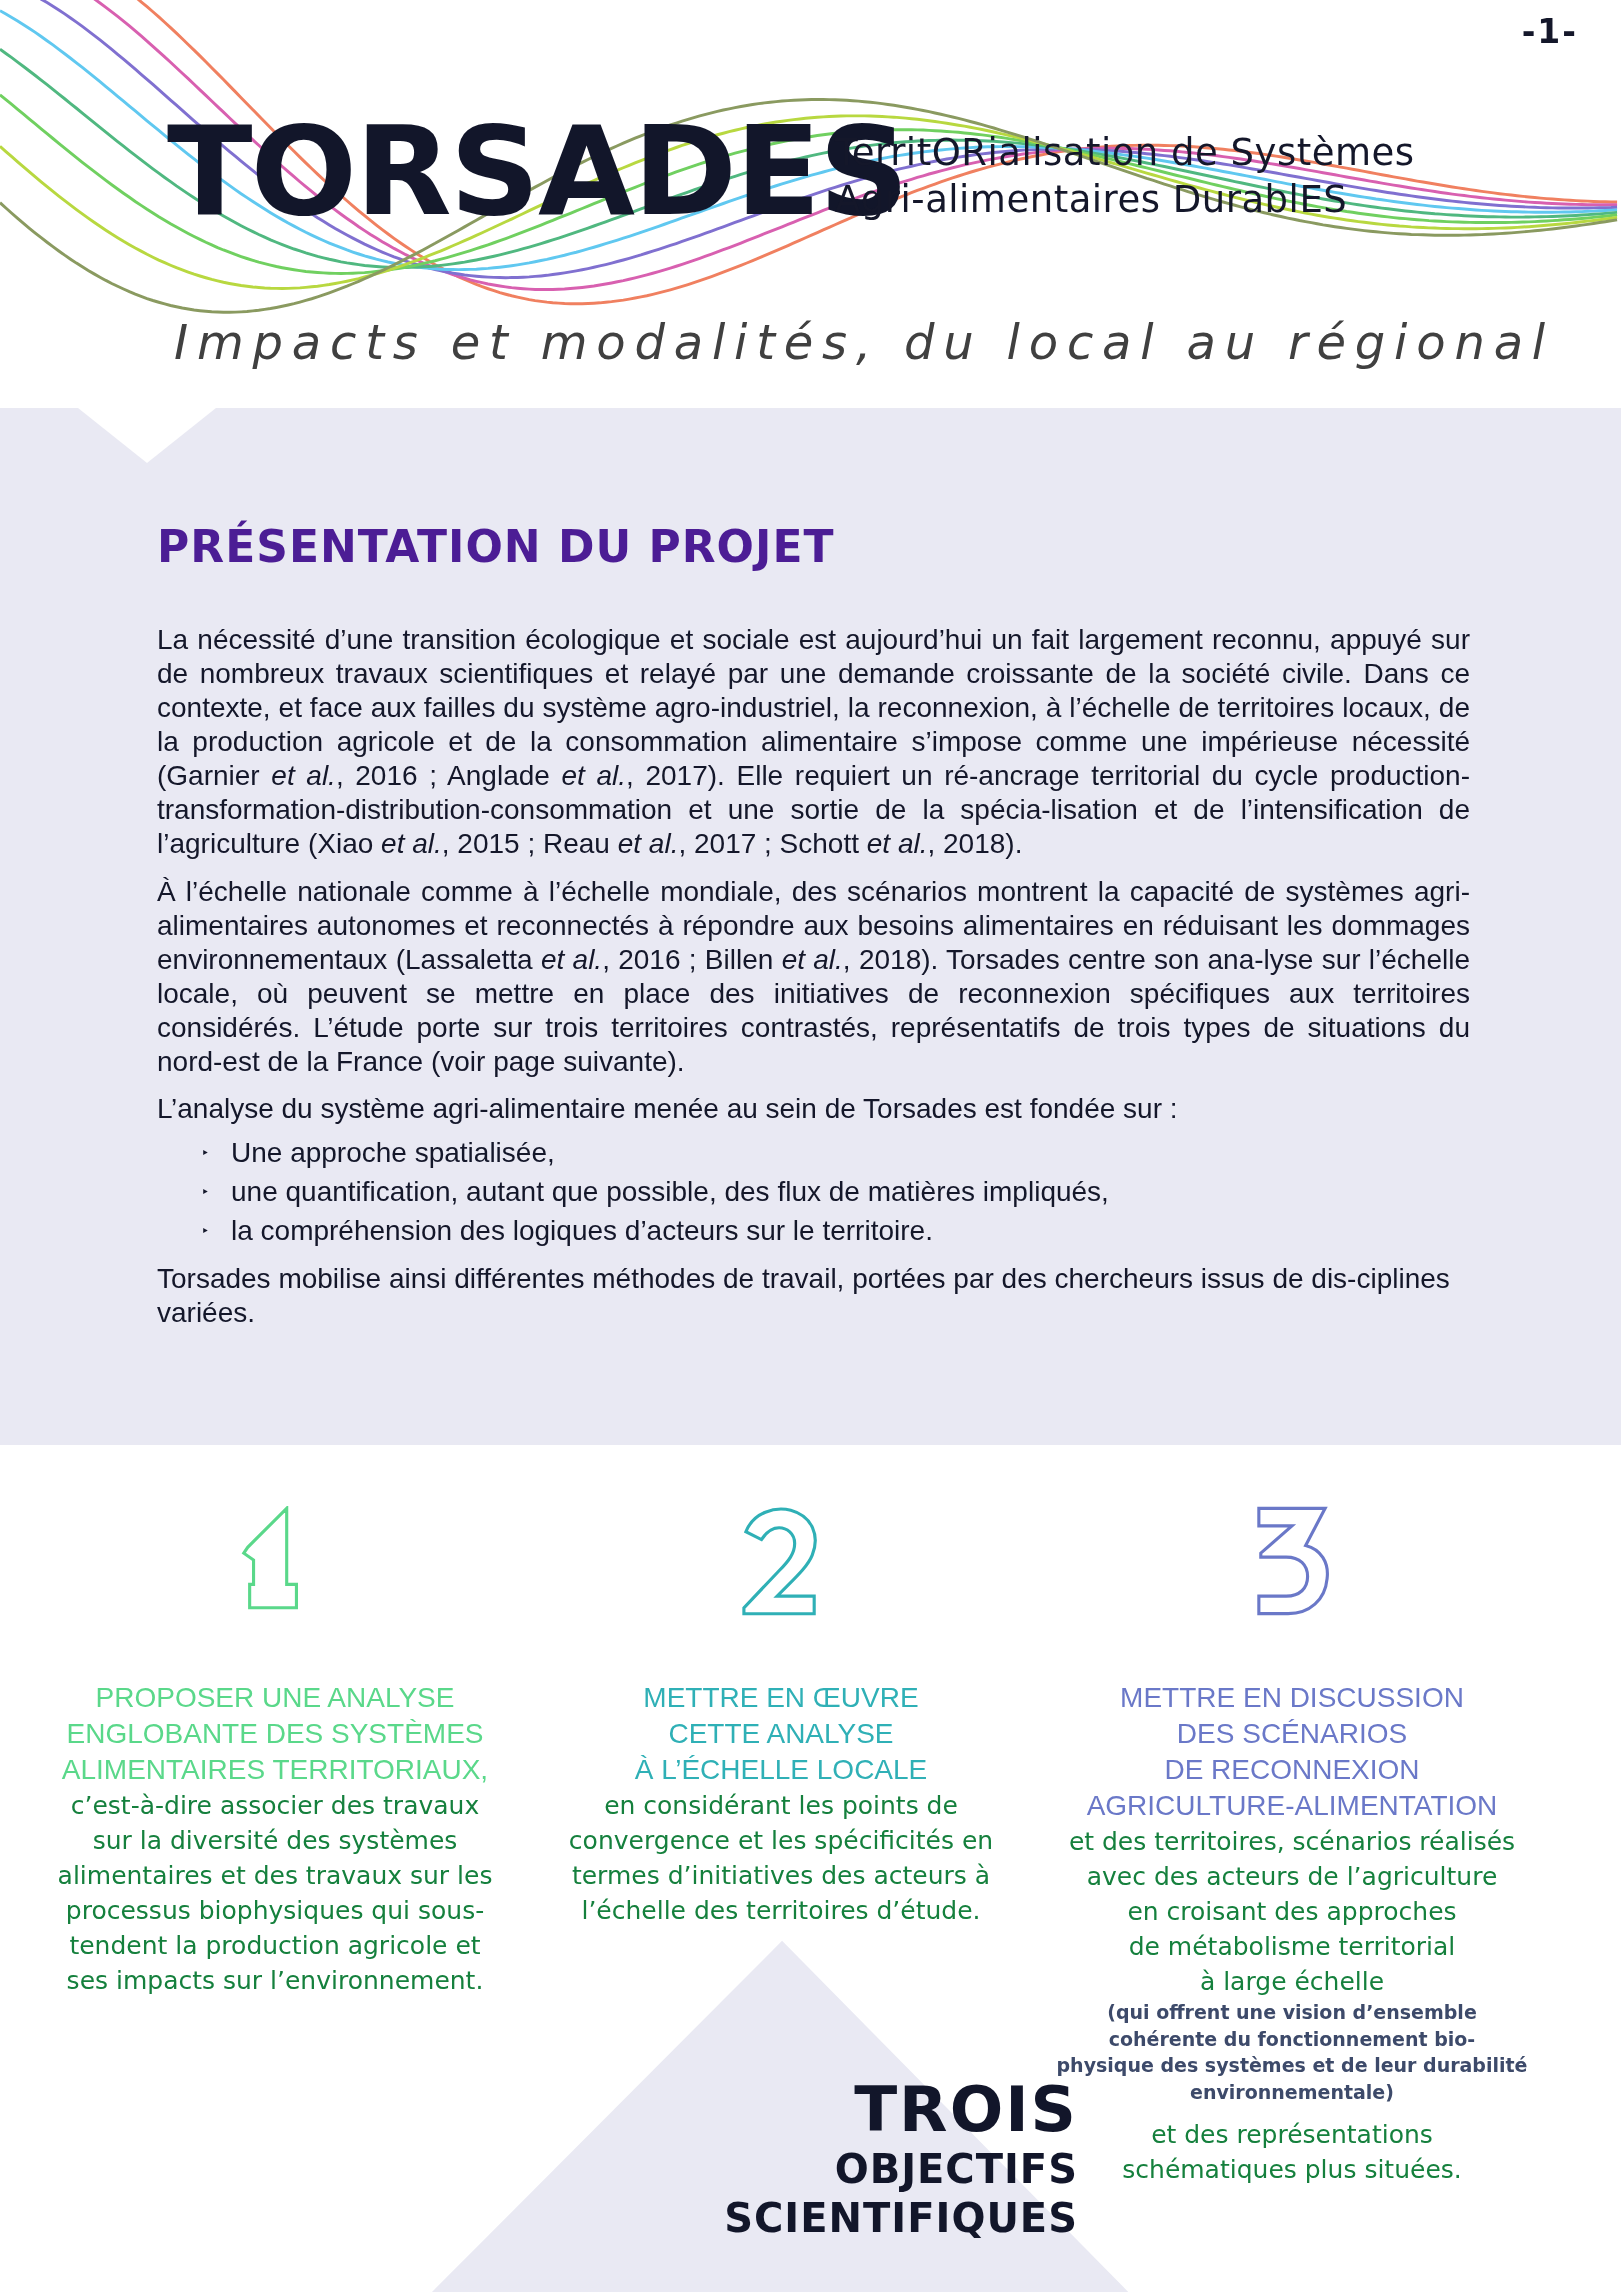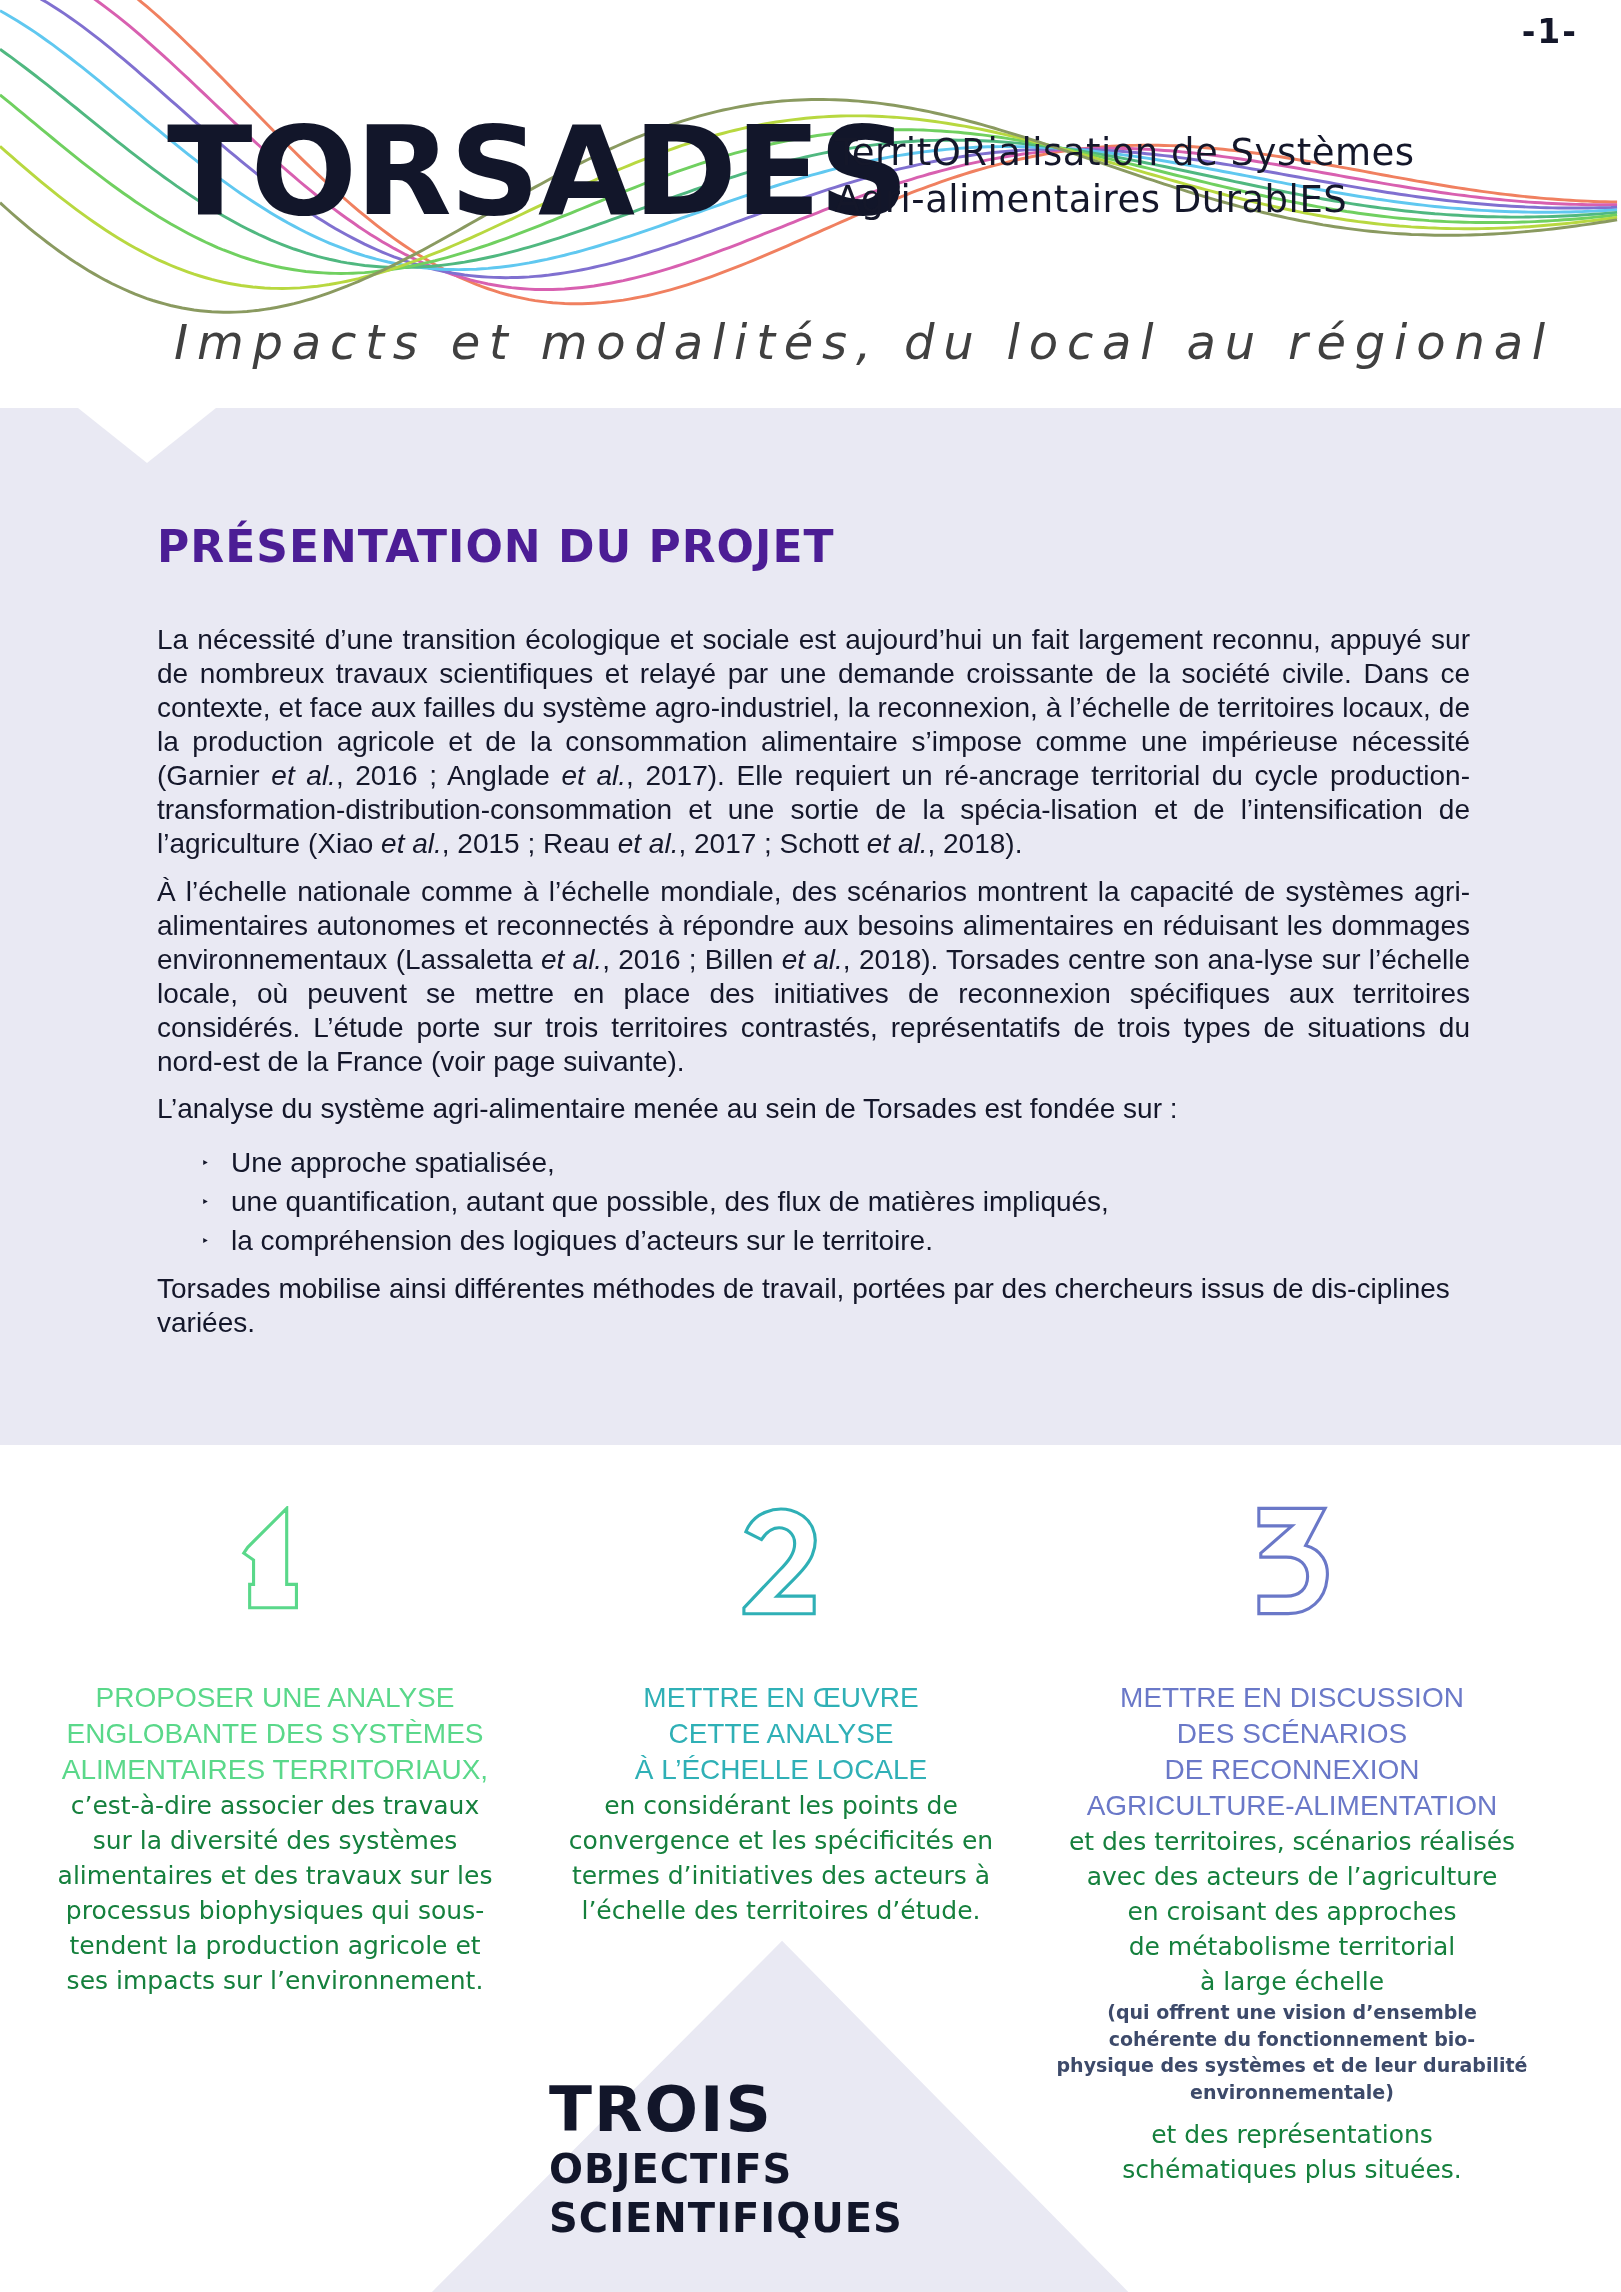--- a/index.html
+++ b/index.html
@@ -31,21 +31,21 @@
   .obj { position: absolute; top: 1506px; width: 490px; text-align: center; }
   .obj-1 { left: 30px; }
   .obj-2 { left: 536px; }
   .obj-3 { left: 1037px; width: 510px; }
   .obj-num { height: 132px; display: flex; justify-content: center; align-items: flex-start; }
   .obj-num svg { display: block; }
   .obj-heading { margin-top: 42px; font-family: "Liberation Sans", sans-serif; font-size: 28px; line-height: 36px; font-weight: normal; letter-spacing: 0px; }
   .obj-desc { font-family: "DejaVu Sans", sans-serif; font-size: 25px; line-height: 35px; color: #15803d; letter-spacing: 0px; }
   .obj-note { font-family: "DejaVu Sans", sans-serif; font-size: 19px; line-height: 26.5px; color: #3d4a6a; font-weight: bold; text-align: center; }
 
-  .trois { position: absolute; left: 549px; top: 2074px; width: 529px; text-align: left; font-family: "DejaVu Sans", sans-serif; font-weight: bold; color: #12162a; }
+  .trois { position: absolute; left: 549px; top: 2074px; width: 529px; text-align: right; font-family: "DejaVu Sans", sans-serif; font-weight: bold; color: #12162a; }
   .trois .big { font-size: 63px; line-height: 71px; letter-spacing: 2px; }
   .trois .small { font-size: 40px; line-height: 49px; letter-spacing: 1px; }
 </style>
 </head>
 <body>
 
 <div class="header">
   <svg class="waves" viewBox="0 0 1654 330" preserveAspectRatio="none" id="waves-svg">
       <path d="M0,-60.4 L6,-60.7 L12,-60.8 L18,-60.5 L24,-59.9 L30,-59.1 L36,-58.0 L42,-56.6 L48,-55.0 L54,-53.1 L60,-50.9 L66,-48.5 L72,-45.9 L78,-43.0 L84,-39.9 L90,-36.6 L96,-33.0 L102,-29.3 L108,-25.4 L114,-21.3 L120,-17.0 L126,-12.5 L132,-7.9 L138,-3.2 L144,1.8 L150,6.8 L156,12.0 L162,17.3 L168,22.7 L174,28.2 L180,33.9 L186,39.6 L192,45.4 L198,51.2 L204,57.1 L210,63.1 L216,69.2 L222,75.2 L228,81.3 L234,87.5 L240,93.6 L246,99.8 L252,106.0 L258,112.1 L264,118.3 L270,124.4 L276,130.5 L282,136.6 L288,142.7 L294,148.7 L300,154.6 L306,160.5 L312,166.4 L318,172.2 L324,177.9 L330,183.5 L336,189.0 L342,194.5 L348,199.9 L354,205.1 L360,210.3 L366,215.4 L372,220.4 L378,225.2 L384,230.0 L390,234.6 L396,239.1 L402,243.5 L408,247.7 L414,251.8 L420,255.8 L426,259.7 L432,263.4 L438,267.0 L444,270.4 L450,273.7 L456,276.9 L462,279.9 L468,282.8 L474,285.5 L480,288.1 L486,290.6 L492,292.9 L498,295.0 L504,297.0 L510,298.9 L516,300.6 L522,302.2 L528,303.6 L534,304.9 L540,306.1 L546,307.1 L552,307.9 L558,308.7 L564,309.3 L570,309.7 L576,310.1 L582,310.3 L588,310.3 L594,310.3 L600,310.1 L606,309.8 L612,309.4 L618,308.8 L624,308.2 L630,307.4 L636,306.6 L642,305.6 L648,304.5 L654,303.3 L660,302.1 L666,300.7 L672,299.2 L678,297.7 L684,296.1 L690,294.4 L696,292.6 L702,290.7 L708,288.8 L714,286.8 L720,284.7 L726,282.6 L732,280.4 L738,278.1 L744,275.8 L750,273.5 L756,271.1 L762,268.7 L768,266.2 L774,263.7 L780,261.2 L786,258.7 L792,256.1 L798,253.5 L804,250.9 L810,248.2 L816,245.6 L822,242.9 L828,240.3 L834,237.6 L840,234.9 L846,232.3 L852,229.6 L858,227.0 L864,224.4 L870,221.7 L876,219.1 L882,216.6 L888,214.0 L894,211.5 L900,209.0 L906,206.5 L912,204.0 L918,201.6 L924,199.3 L930,196.9 L936,194.6 L942,192.4 L948,190.2 L954,188.0 L960,185.9 L966,183.8 L972,181.8 L978,179.8 L984,177.9 L990,176.0 L996,174.2 L1002,172.5 L1008,170.8 L1014,169.2 L1020,167.6 L1026,166.1 L1032,164.6 L1038,163.2 L1044,161.9 L1050,160.6 L1056,159.4 L1062,158.3 L1068,157.2 L1074,156.2 L1080,155.2 L1086,154.3 L1092,153.5 L1098,152.7 L1104,152.0 L1110,151.4 L1116,150.8 L1122,150.3 L1128,149.8 L1134,149.5 L1140,149.1 L1146,148.9 L1152,148.6 L1158,148.5 L1164,148.4 L1170,148.4 L1176,148.4 L1182,148.4 L1188,148.6 L1194,148.8 L1200,149.0 L1206,149.3 L1212,149.6 L1218,150.0 L1224,150.4 L1230,150.9 L1236,151.4 L1242,151.9 L1248,152.5 L1254,153.2 L1260,153.8 L1266,154.6 L1272,155.3 L1278,156.1 L1284,156.9 L1290,157.7 L1296,158.6 L1302,159.5 L1308,160.4 L1314,161.4 L1320,162.4 L1326,163.4 L1332,164.4 L1338,165.4 L1344,166.4 L1350,167.5 L1356,168.6 L1362,169.6 L1368,170.7 L1374,171.8 L1380,172.9 L1386,174.0 L1392,175.1 L1398,176.2 L1404,177.4 L1410,178.5 L1416,179.6 L1422,180.7 L1428,181.7 L1434,182.8 L1440,183.9 L1446,185.0 L1452,186.0 L1458,187.0 L1464,188.0 L1470,189.0 L1476,190.0 L1482,191.0 L1488,191.9 L1494,192.8 L1500,193.7 L1506,194.6 L1512,195.5 L1518,196.3 L1524,197.1 L1530,197.9 L1536,198.6 L1542,199.3 L1548,200.0 L1554,200.6 L1560,201.2 L1566,201.8 L1572,202.4 L1578,202.9 L1584,203.4 L1590,203.8 L1596,204.2 L1602,204.6 L1608,205.0 L1614,205.3 L1620,205.5 L1626,205.8 L1632,206.0 L1638,206.1 L1644,206.3 L1650,206.4 " fill="none" stroke="#f08060" stroke-width="3"></path>
       <path d="M0,-44.5 L6,-43.5 L12,-42.3 L18,-40.8 L24,-39.0 L30,-37.0 L36,-34.8 L42,-32.3 L48,-29.7 L54,-26.8 L60,-23.7 L66,-20.4 L72,-16.9 L78,-13.3 L84,-9.4 L90,-5.4 L96,-1.3 L102,3.0 L108,7.5 L114,12.1 L120,16.8 L126,21.6 L132,26.5 L138,31.6 L144,36.7 L150,42.0 L156,47.3 L162,52.7 L168,58.1 L174,63.6 L180,69.2 L186,74.8 L192,80.4 L198,86.1 L204,91.8 L210,97.5 L216,103.2 L222,108.9 L228,114.6 L234,120.3 L240,126.0 L246,131.7 L252,137.3 L258,142.9 L264,148.4 L270,153.9 L276,159.4 L282,164.8 L288,170.1 L294,175.4 L300,180.5 L306,185.7 L312,190.7 L318,195.6 L324,200.5 L330,205.2 L336,209.9 L342,214.4 L348,218.9 L354,223.2 L360,227.4 L366,231.6 L372,235.6 L378,239.5 L384,243.2 L390,246.9 L396,250.4 L402,253.8 L408,257.0 L414,260.2 L420,263.2 L426,266.0 L432,268.8 L438,271.4 L444,273.8 L450,276.2 L456,278.4 L462,280.5 L468,282.4 L474,284.2 L480,285.9 L486,287.4 L492,288.8 L498,290.1 L504,291.2 L510,292.2 L516,293.1 L522,293.9 L528,294.5 L534,295.0 L540,295.4 L546,295.7 L552,295.8 L558,295.8 L564,295.8 L570,295.6 L576,295.3 L582,294.8 L588,294.3 L594,293.7 L600,293.0 L606,292.2 L612,291.2 L618,290.2 L624,289.1 L630,287.9 L636,286.7 L642,285.3 L648,283.9 L654,282.4 L660,280.8 L666,279.2 L672,277.5 L678,275.7 L684,273.9 L690,272.0 L696,270.0 L702,268.0 L708,266.0 L714,263.9 L720,261.7 L726,259.6 L732,257.4 L738,255.1 L744,252.9 L750,250.6 L756,248.3 L762,245.9 L768,243.6 L774,241.2 L780,238.8 L786,236.4 L792,234.1 L798,231.7 L804,229.3 L810,226.9 L816,224.5 L822,222.1 L828,219.7 L834,217.4 L840,215.0 L846,212.7 L852,210.4 L858,208.1 L864,205.9 L870,203.6 L876,201.4 L882,199.2 L888,197.1 L894,195.0 L900,192.9 L906,190.9 L912,188.9 L918,186.9 L924,185.0 L930,183.2 L936,181.3 L942,179.6 L948,177.8 L954,176.2 L960,174.5 L966,173.0 L972,171.4 L978,170.0 L984,168.5 L990,167.2 L996,165.9 L1002,164.6 L1008,163.4 L1014,162.3 L1020,161.2 L1026,160.2 L1032,159.2 L1038,158.3 L1044,157.4 L1050,156.7 L1056,155.9 L1062,155.2 L1068,154.6 L1074,154.1 L1080,153.6 L1086,153.1 L1092,152.7 L1098,152.4 L1104,152.1 L1110,151.9 L1116,151.7 L1122,151.6 L1128,151.5 L1134,151.5 L1140,151.6 L1146,151.7 L1152,151.8 L1158,152.0 L1164,152.2 L1170,152.5 L1176,152.9 L1182,153.2 L1188,153.7 L1194,154.1 L1200,154.6 L1206,155.2 L1212,155.8 L1218,156.4 L1224,157.0 L1230,157.7 L1236,158.4 L1242,159.2 L1248,160.0 L1254,160.8 L1260,161.6 L1266,162.5 L1272,163.4 L1278,164.3 L1284,165.2 L1290,166.2 L1296,167.2 L1302,168.1 L1308,169.1 L1314,170.2 L1320,171.2 L1326,172.2 L1332,173.3 L1338,174.3 L1344,175.4 L1350,176.5 L1356,177.5 L1362,178.6 L1368,179.7 L1374,180.8 L1380,181.8 L1386,182.9 L1392,183.9 L1398,185.0 L1404,186.0 L1410,187.1 L1416,188.1 L1422,189.1 L1428,190.1 L1434,191.1 L1440,192.1 L1446,193.0 L1452,193.9 L1458,194.8 L1464,195.7 L1470,196.6 L1476,197.4 L1482,198.3 L1488,199.1 L1494,199.8 L1500,200.6 L1506,201.3 L1512,202.0 L1518,202.7 L1524,203.3 L1530,203.9 L1536,204.5 L1542,205.0 L1548,205.5 L1554,206.0 L1560,206.5 L1566,206.9 L1572,207.2 L1578,207.6 L1584,207.9 L1590,208.2 L1596,208.4 L1602,208.6 L1608,208.8 L1614,209.0 L1620,209.1 L1626,209.1 L1632,209.2 L1638,209.2 L1644,209.1 L1650,209.1 " fill="none" stroke="#d860b0" stroke-width="3"></path>
@@ -65,21 +65,21 @@
   <div class="tagline">Impacts et modalités, du local au régional</div>
 </div>
 
 <div class="band"></div>
 <div class="notch"></div>
 <h2 class="section-title">PRÉSENTATION DU PROJET</h2>
 
 <div class="body-text">
   <p><span>La nécessité d’une transition écologique et sociale est aujourd’hui un fait largement reconnu, appuyé sur de nombreux travaux scientifiques et relayé par une demande croissante de la société civile. Dans ce contexte, et face aux failles du système agro-industriel, la reconnexion, à l’échelle de territoires locaux, de la production agricole et de la consommation alimentaire s’impose comme une impérieuse nécessité (Garnier </span><i>et al.</i><span>, 2016 ; Anglade </span><i>et al.</i><span>, 2017). Elle requiert un ré-ancrage territorial du cycle production-transformation-distribution-consommation et une sortie de la spécia-lisation et de l’intensification de l’agriculture (Xiao </span><i>et al.</i><span>, 2015 ; Reau </span><i>et al.</i><span>, 2017 ; Schott </span><i>et al.</i><span>, 2018).</span></p>
   <p><span>À l’échelle nationale comme à l’échelle mondiale, des scénarios montrent la capacité de systèmes agri-alimentaires autonomes et reconnectés à répondre aux besoins alimentaires en réduisant les dommages environnementaux (Lassaletta </span><i>et al.</i><span>, 2016 ; Billen </span><i>et al.</i><span>, 2018). Torsades centre son ana-lyse sur l’échelle locale, où peuvent se mettre en place des initiatives de reconnexion spécifiques aux territoires considérés. L’étude porte sur trois territoires contrastés, représentatifs de trois types de situations du nord-est de la France (voir page suivante).</span></p>
-  <p class="last-tight" style="margin-bottom:20px">L’analyse du système agri-alimentaire menée au sein de Torsades est fondée sur :</p>
+  <p class="last-tight" style="margin-bottom:10px">L’analyse du système agri-alimentaire menée au sein de Torsades est fondée sur :</p>
   <ul>
     <li><span class="bullet">‣</span><span>Une approche spatialisée,</span></li>
     <li style="margin-top:4.9px"><span class="bullet">‣</span><span>une quantification, autant que possible, des flux de matières impliqués,</span></li>
     <li style="margin-top:4.9px"><span class="bullet">‣</span><span>la compréhension des logiques d’acteurs sur le territoire.</span></li>
   </ul>
   <p style="text-align:left">Torsades mobilise ainsi différentes méthodes de travail, portées par des chercheurs issus de dis-ciplines variées.</p>
 </div>
 
 <svg class="triangle" viewBox="0 0 1654 2339">
   <polygon points="798,1980 440,2339 1152,2339" fill="#e9e9f3"></polygon>

